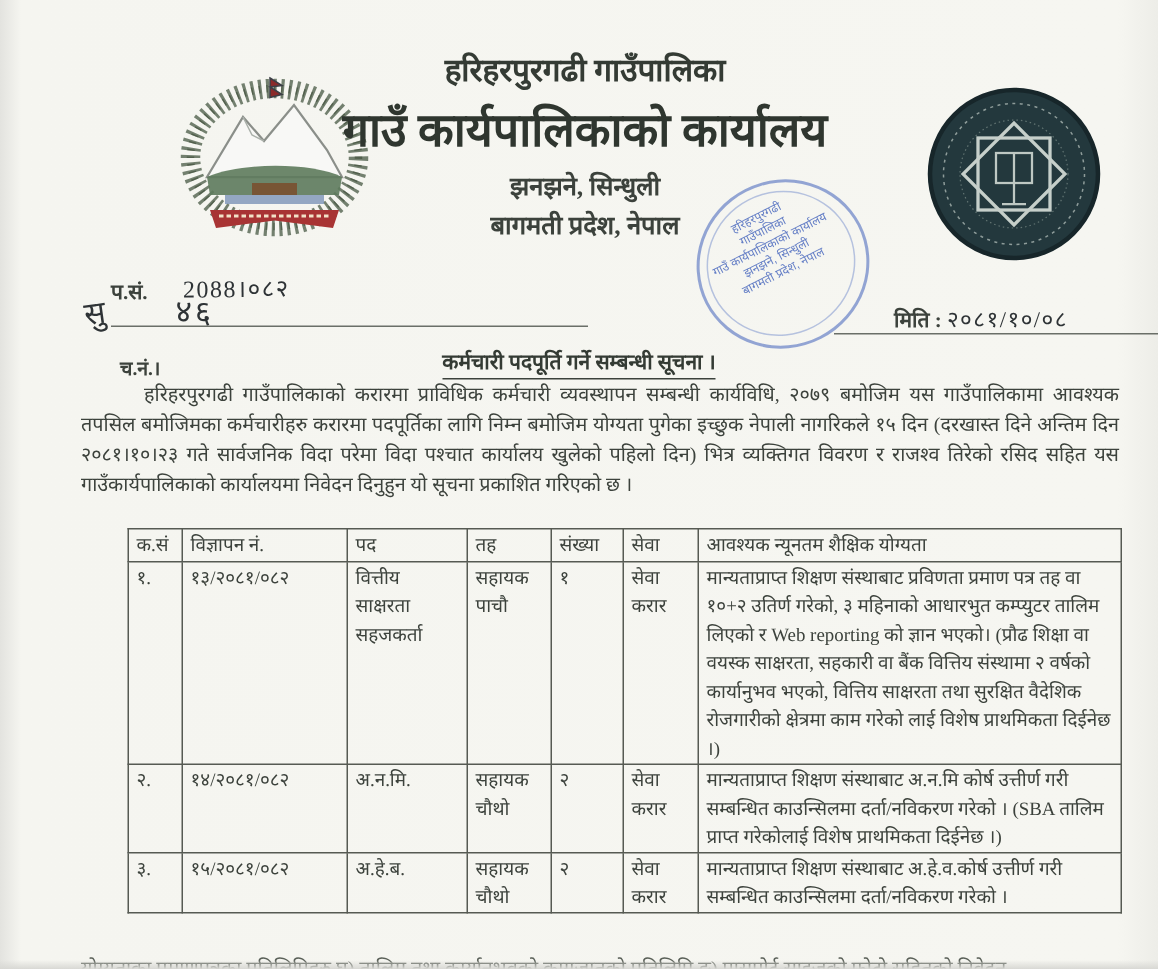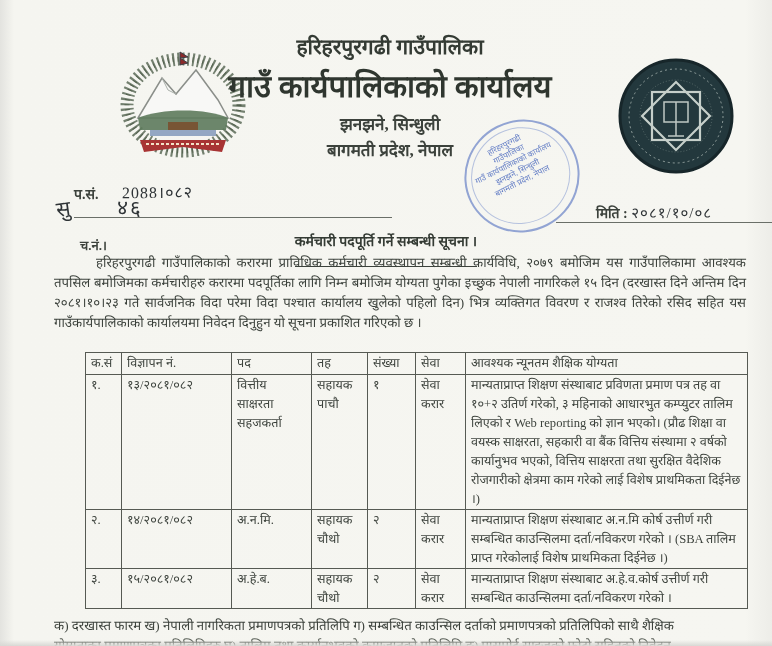--- a/index.html
+++ b/index.html
@@ -49,21 +49,21 @@
   .cn-value{position:absolute;left:117px;top:193px;font-size:21px;color:#2e3336;transform:rotate(2deg);letter-spacing:2px;}
   .cn-line{position:absolute;left:74px;top:217px;width:318px;height:1px;background:#6a6f68;}
   .date-wrap{position:absolute;left:560px;top:202px;font-size:14px;font-weight:bold;white-space:nowrap;margin-left:36px;}
   .date-wrap .dv{font-weight:normal;font-size:15px;color:#2e3336;letter-spacing:1px;}
   .date-line{position:absolute;left:556px;top:222px;width:216px;height:1px;background:#6a6f68;}
   
   .subject{
     position:absolute;left:0;top:231px;width:772px;text-align:center;
     font-size:14px;font-weight:bold;color:#343b34;
   }
-  .subject span{border-bottom:1px solid #3c423c;padding-bottom:17px;}
+  .subject span{border-bottom:1px solid #3c423c;padding-bottom:2px;}
   
   .para{
     position:absolute;left:54px;top:253px;width:692px;
     font-size:13.2px;line-height:20px;text-align:justify;text-indent:42px;
     color:#3c423c;
   }
   .sec1{position:absolute;left:58px;top:337px;font-size:13px;font-weight:bold;color:#343b34;}
   
   table.t{
     position:absolute;left:85px;top:352px;border-collapse:collapse;table-layout:fixed;
@@ -208,17 +208,16 @@
       <td>१५/२०८१/०८२</td>
       <td>अ.हे.ब.</td>
       <td>सहायक चौथो</td>
       <td>२</td>
       <td>सेवा करार</td>
       <td>मान्यताप्राप्त शिक्षण संस्थाबाट अ.हे.व.कोर्ष उत्तीर्ण गरी सम्बन्धित काउन्सिलमा दर्ता/नविकरण गरेको ।</td>
     </tr>
   </tbody>
     </table>
 
-  <div class="docs1">क) दरखास्त फारम ख) नेपाली नागरिकता प्रमाणपत्रको प्रतिलिपि ग) सम्बन्धित काउन्सिल दर्ताको प्रमाणपत्रको प्रतिलिपिको साथै शैक्षिक</div>
   <div class="docs2">योग्यताका प्रमाणपत्रका प्रतिलिपिहरु    घ) तालिम तथा कार्यानुभवको कागजातको प्रतिलिपि ङ) पासपोर्ट साइजको फोटो सहितको निवेदन</div>
 
   <div class="shadow-bottom"></div>
 </div>
 
 </body></html>

